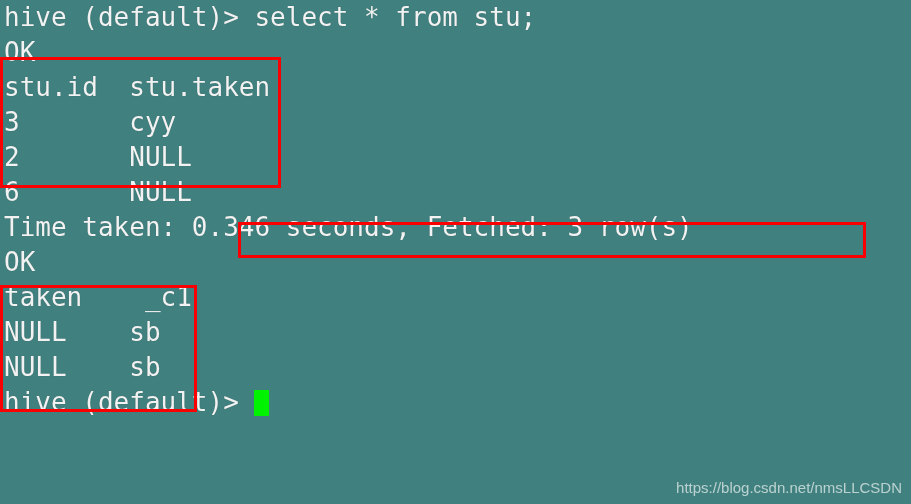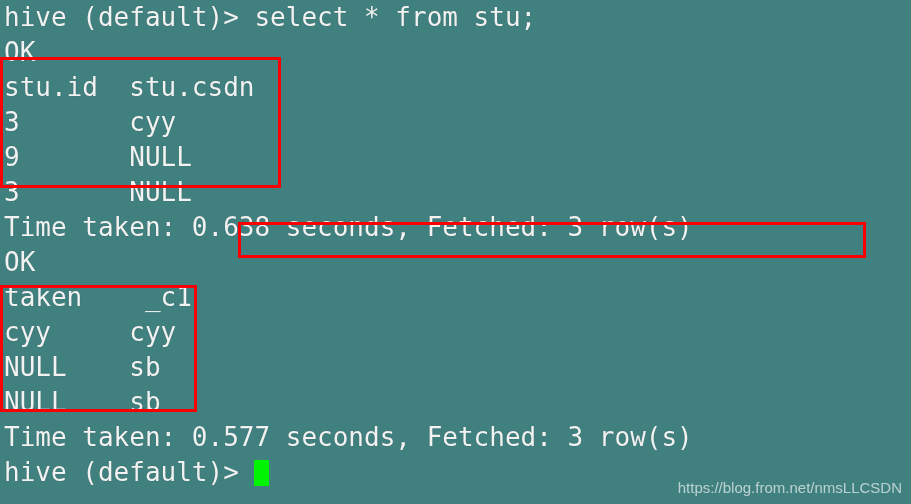--- a/index.html
+++ b/index.html
@@ -89,33 +89,31 @@
   }
 </style>
 </head>
 <body>
 
 <div id="terminal">
 
   <div class="console">
     <div class="line">hive (default)&gt; select * from stu;</div>
     <div class="line">OK</div>
-    <div class="line">stu.id  stu.csdn</div>
+    <div class="line">stu.id  stu.taken</div>
     <div class="line">3       cyy</div>
-    <div class="line">9       NULL</div>
-    <div class="line">3       NULL</div>
-    <div class="line">Time taken: 0.638 seconds, Fetched: 3 row(s)</div>
+    <div class="line">2       NULL</div>
+    <div class="line">6       NULL</div>
+    <div class="line">Time taken: 0.346 seconds, Fetched: 3 row(s)</div>
     <div class="line">OK</div>
     <div class="line">taken    _c1</div>
-    <div class="line">cyy     cyy</div>
     <div class="line">NULL    sb</div>
     <div class="line">NULL    sb</div>
-    <div class="line">Time taken: 0.577 seconds, Fetched: 3 row(s)</div>
     <div class="line"><span>hive (default)&gt; </span><span class="cursor-block"></span></div>
   </div>
 
   <div class="redbox" id="redbox-result-1"></div>
   <div class="redbox" id="redbox-query-2"></div>
   <div class="redbox" id="redbox-result-2"></div>
 
-  <div id="watermark">https://blog.from.net/nmsLLCSDN</div>
+  <div id="watermark">https://blog.csdn.net/nmsLLCSDN</div>
 
 </div>
 
 </body></html>

